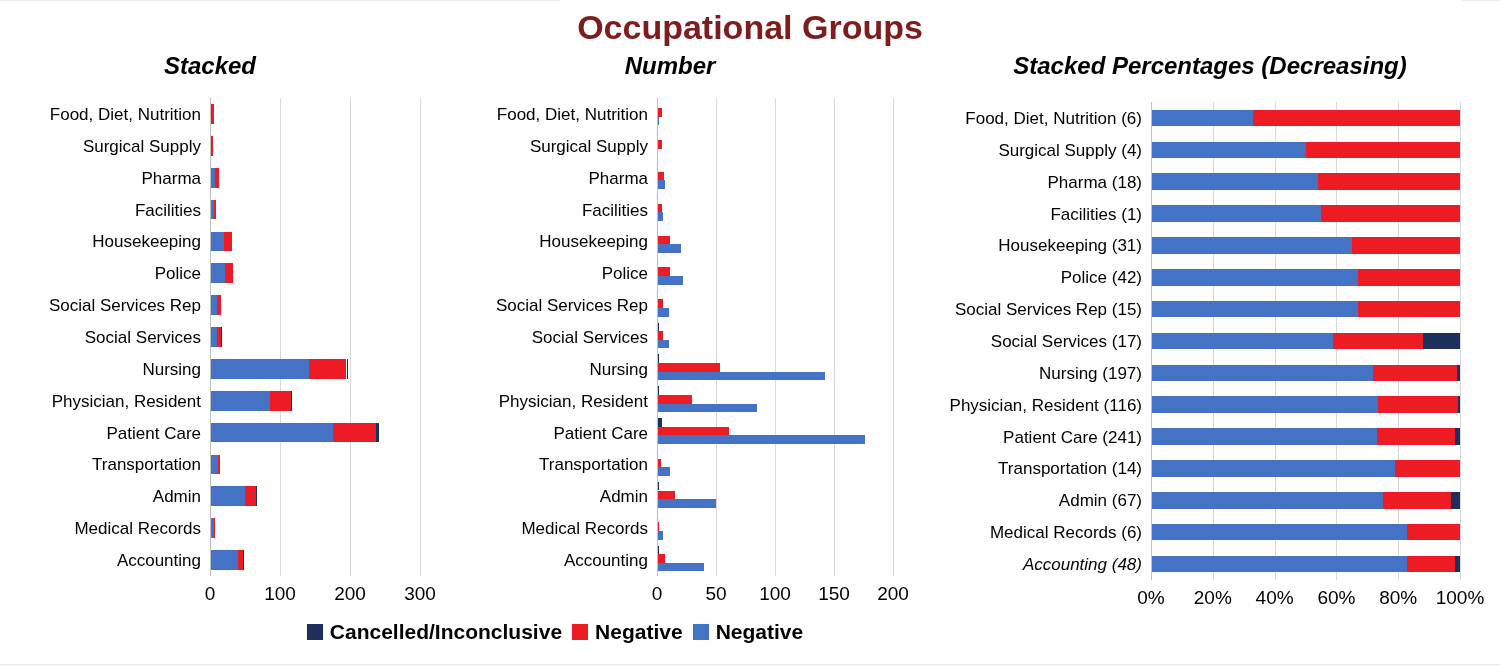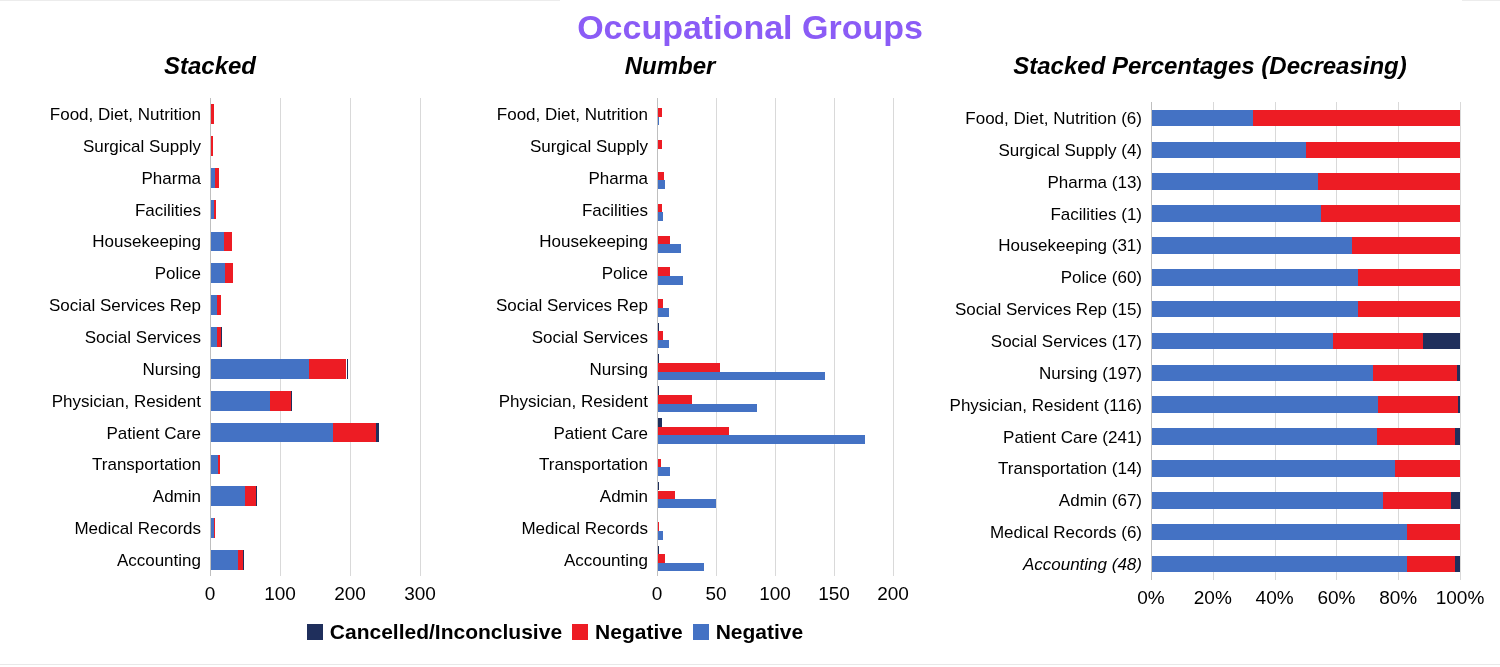--- a/index.html
+++ b/index.html
@@ -1,19 +1,19 @@
 <!DOCTYPE html>
 <html><head>
 <meta charset="utf-8">
 <style>
   html,body{margin:0;padding:0;}
   body{width:1500px;height:667px;background:#ffffff;font-family:"Liberation Sans",sans-serif;overflow:hidden;}
   .canvas{position:relative;width:1500px;height:667px;}
 
-  .main-title{position:absolute;left:0;top:8px;width:1500px;text-align:center;font-size:34px;font-weight:bold;color:#8b5cf6;letter-spacing:0px;}
+  .main-title{position:absolute;left:0;top:8px;width:1500px;text-align:center;font-size:34px;font-weight:bold;color:#7f1d1d;letter-spacing:0px;}
 
   .panel{position:absolute;top:0;height:612px;}
   .panel-title{position:absolute;top:52px;width:100%;text-align:center;font-size:24px;font-weight:bold;font-style:italic;color:#000;}
 
   .plot{position:absolute;}
   .gridline{position:absolute;top:0;bottom:0;width:1px;background:#d9d9d9;}
   .axis-left{position:absolute;top:0;bottom:0;width:1px;background:#bfbfbf;}
 
   .cat-row{position:absolute;left:0;right:0;}
   .cat-label{position:absolute;right:100%;padding-right:9px;white-space:nowrap;font-size:17px;color:#000;line-height:1;}
@@ -250,36 +250,36 @@
           <div class="cat-label" style="top: 50%; transform: translateY(-50%);">Food, Diet, Nutrition (6)</div>
           <div style="position: absolute; left: 0px; width: 101.97px; top: 7.648px; height: 16.5707px; background: rgb(68, 114, 196);"></div>
           <div style="position: absolute; left: 101.97px; width: 207.03px; top: 7.648px; height: 16.5707px; background: rgb(237, 28, 36);"></div>
         </div>
         <div class="cat-row" style="top: 31.8667px; height: 31.8667px;">
           <div class="cat-label" style="top: 50%; transform: translateY(-50%);">Surgical Supply (4)</div>
           <div style="position: absolute; left: 0px; width: 154.5px; top: 7.648px; height: 16.5707px; background: rgb(68, 114, 196);"></div>
           <div style="position: absolute; left: 154.5px; width: 154.5px; top: 7.648px; height: 16.5707px; background: rgb(237, 28, 36);"></div>
         </div>
         <div class="cat-row" style="top: 63.7333px; height: 31.8667px;">
-          <div class="cat-label" style="top: 50%; transform: translateY(-50%);">Pharma (13)</div>
+          <div class="cat-label" style="top: 50%; transform: translateY(-50%);">Pharma (18)</div>
           <div style="position: absolute; left: 0px; width: 166.86px; top: 7.648px; height: 16.5707px; background: rgb(68, 114, 196);"></div>
           <div style="position: absolute; left: 166.86px; width: 142.14px; top: 7.648px; height: 16.5707px; background: rgb(237, 28, 36);"></div>
         </div>
         <div class="cat-row" style="top: 95.6px; height: 31.8667px;">
           <div class="cat-label" style="top: 50%; transform: translateY(-50%);">Facilities (1)</div>
           <div style="position: absolute; left: 0px; width: 169.95px; top: 7.648px; height: 16.5707px; background: rgb(68, 114, 196);"></div>
           <div style="position: absolute; left: 169.95px; width: 139.05px; top: 7.648px; height: 16.5707px; background: rgb(237, 28, 36);"></div>
         </div>
         <div class="cat-row" style="top: 127.467px; height: 31.8667px; padding-left: 46px;">
           <div class="cat-label" style="top: 50%; transform: translateY(-50%);">Housekeeping (31)</div>
           <div style="position: absolute; left: 0px; width: 200.85px; top: 7.648px; height: 16.5707px; background: rgb(68, 114, 196);"></div>
           <div style="position: absolute; left: 200.85px; width: 108.15px; top: 7.648px; height: 16.5707px; background: rgb(237, 28, 36);"></div>
         </div>
         <div class="cat-row" style="top: 159.333px; height: 31.8667px;">
-          <div class="cat-label" style="top: 50%; transform: translateY(-50%);">Police (60)</div>
+          <div class="cat-label" style="top: 50%; transform: translateY(-50%);">Police (42)</div>
           <div style="position: absolute; left: 0px; width: 207.03px; top: 7.648px; height: 16.5707px; background: rgb(68, 114, 196);"></div>
           <div style="position: absolute; left: 207.03px; width: 101.97px; top: 7.648px; height: 16.5707px; background: rgb(237, 28, 36);"></div>
         </div>
         <div class="cat-row" style="top: 191.2px; height: 31.8667px;">
           <div class="cat-label" style="top: 50%; transform: translateY(-50%);">Social Services Rep (15)</div>
           <div style="position: absolute; left: 0px; width: 207.03px; top: 7.648px; height: 16.5707px; background: rgb(68, 114, 196);"></div>
           <div style="position: absolute; left: 207.03px; width: 101.97px; top: 7.648px; height: 16.5707px; background: rgb(237, 28, 36);"></div>
         </div>
         <div class="cat-row" style="top: 223.067px; height: 31.8667px;">
           <div class="cat-label" style="top: 50%; transform: translateY(-50%);">Social Services (17)</div>

